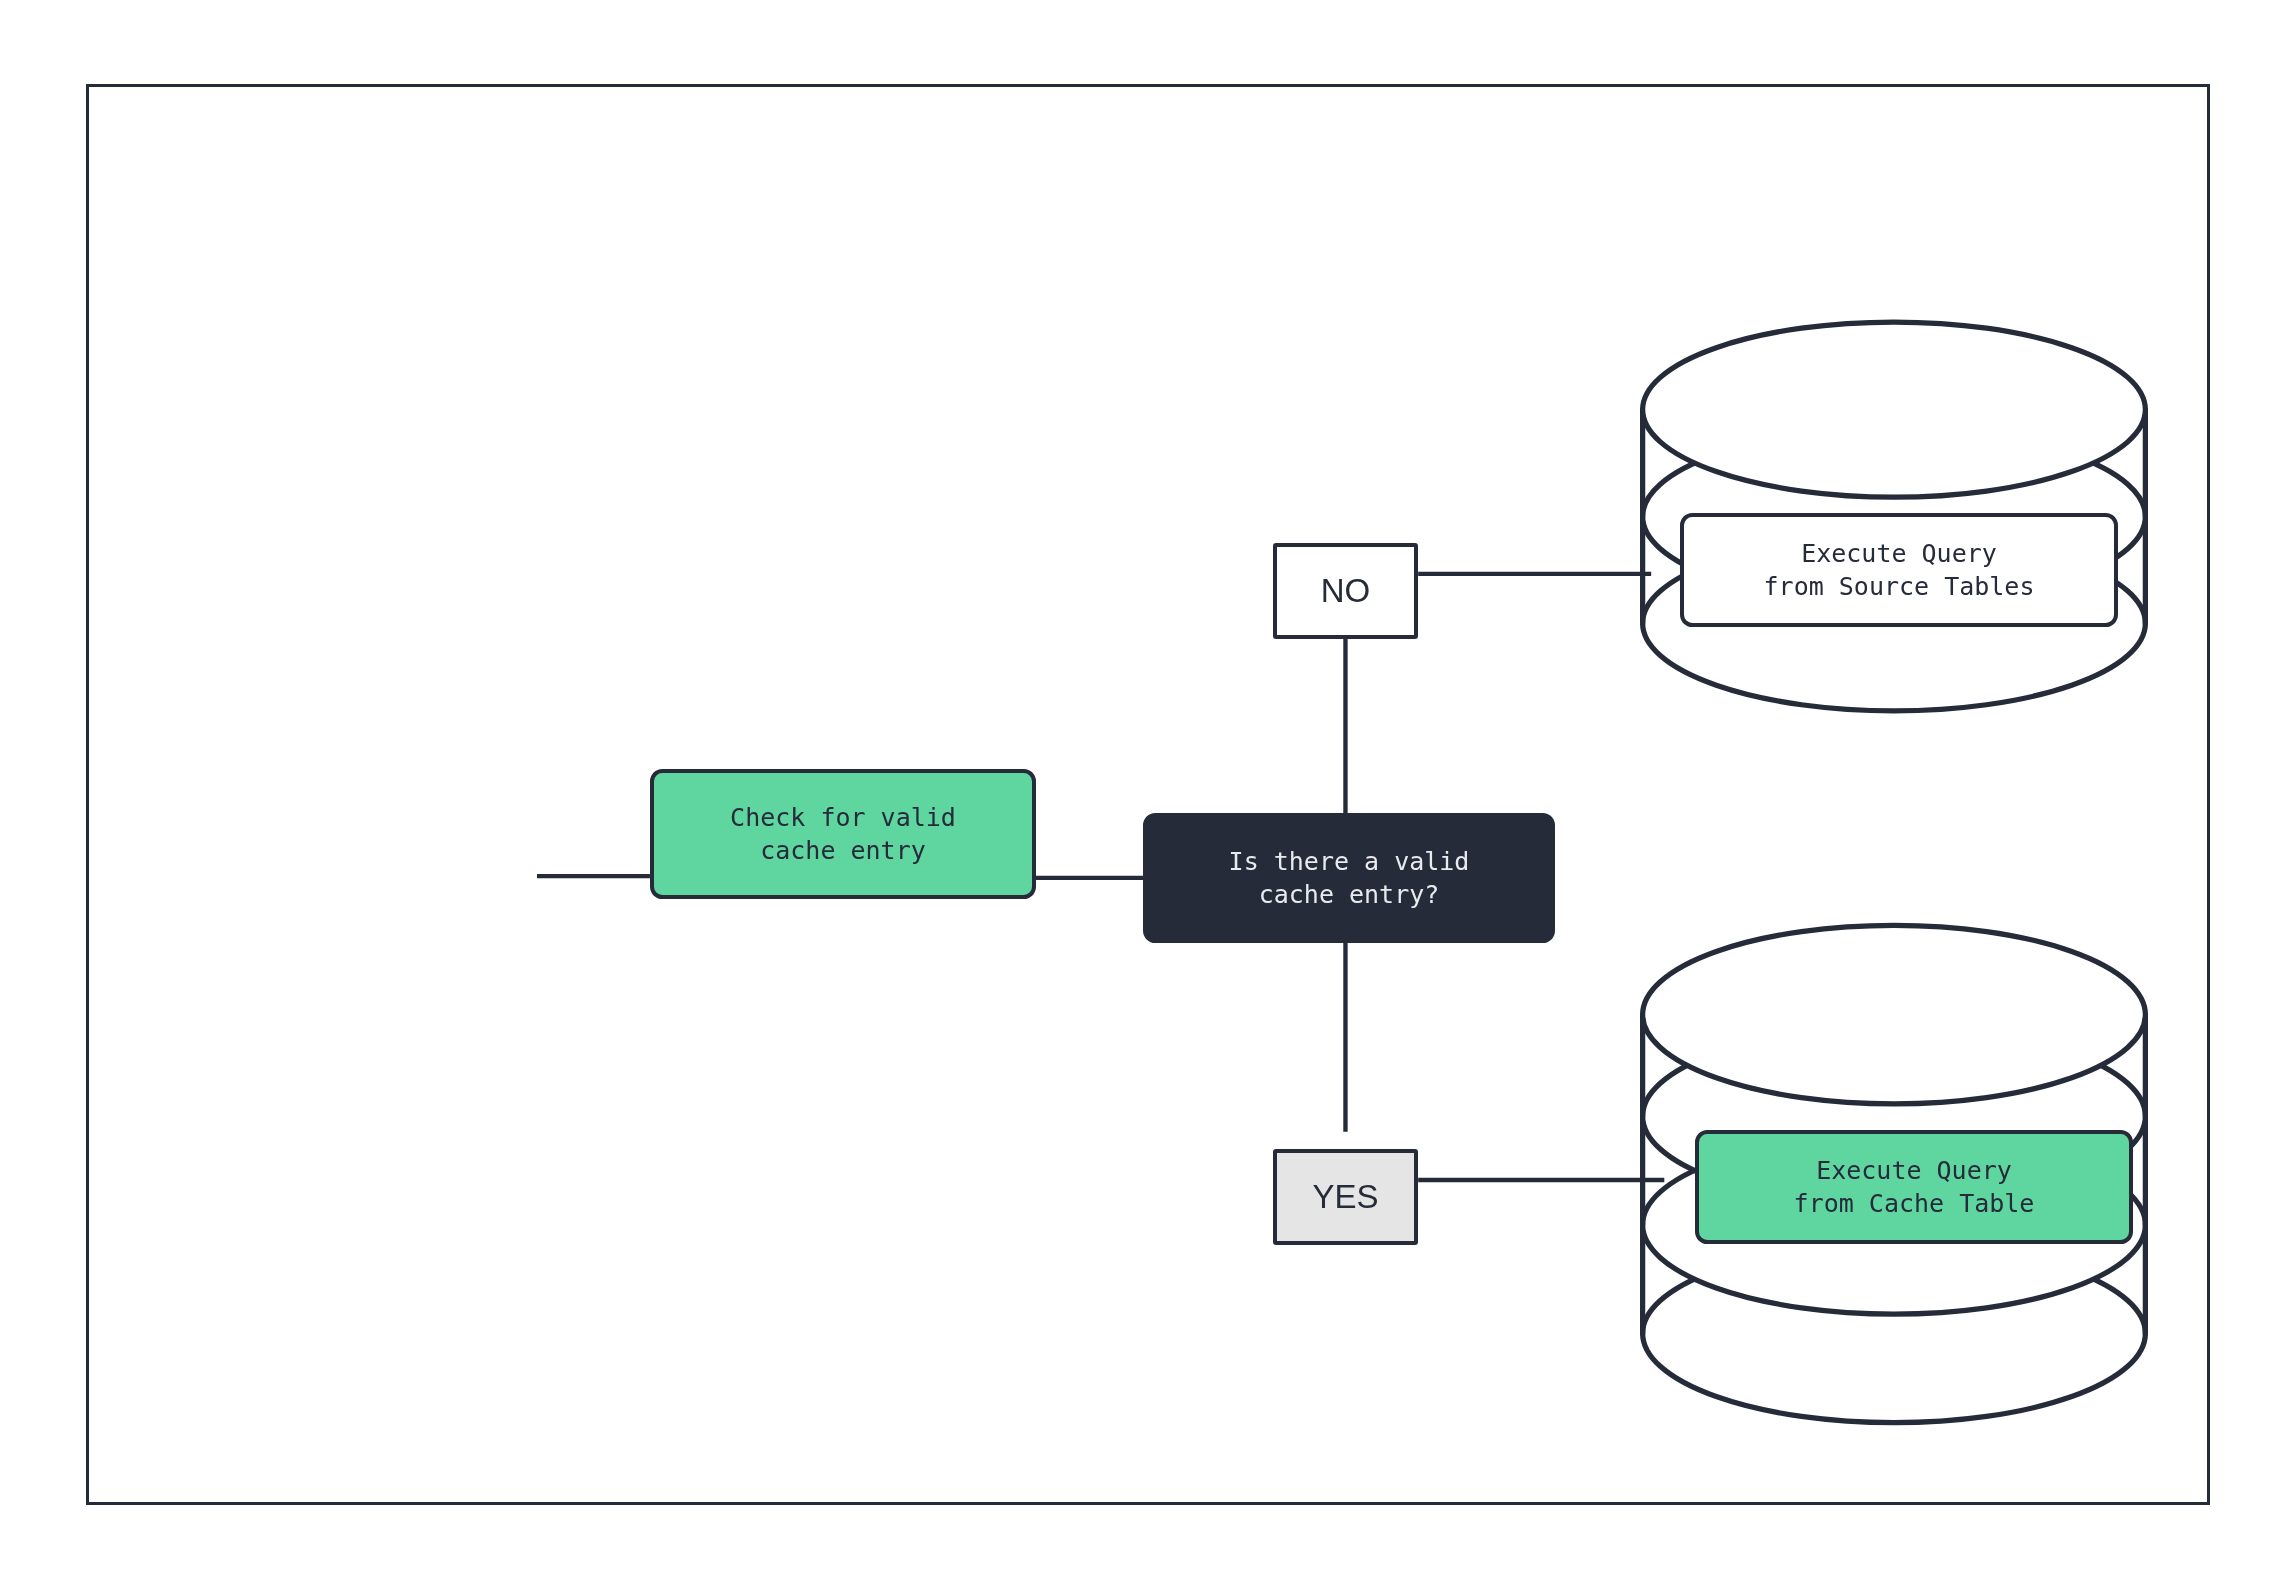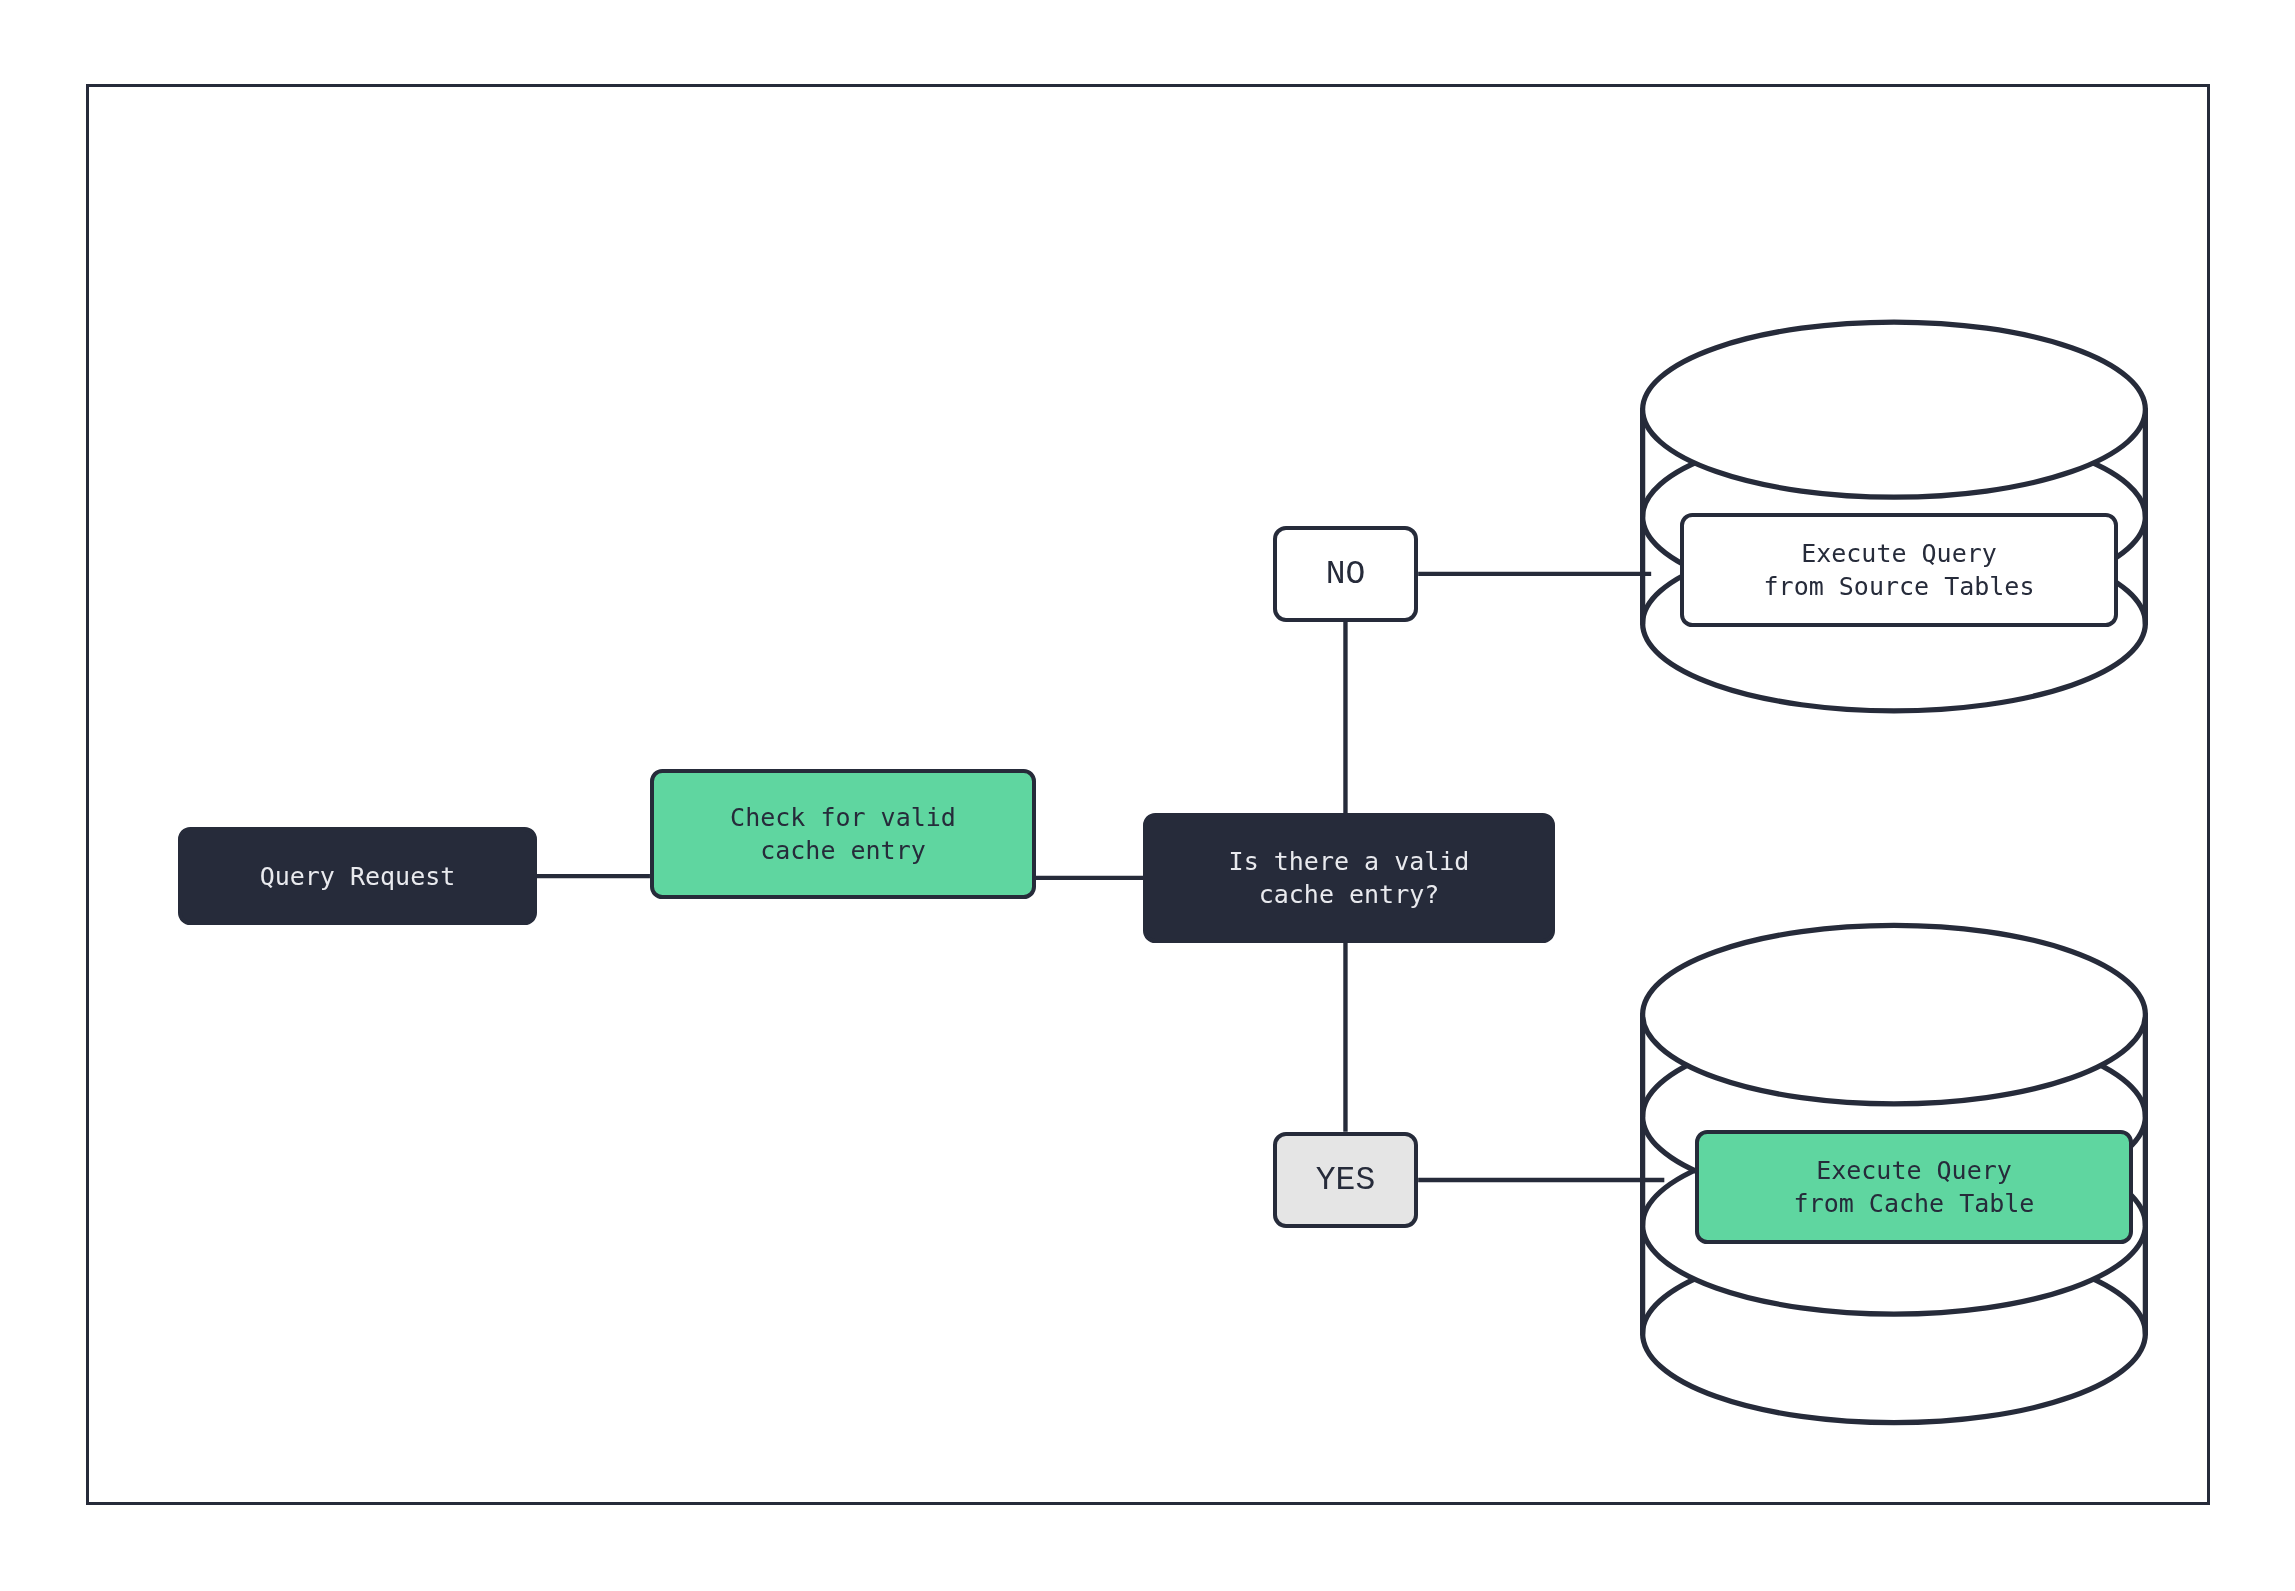--- a/index.html
+++ b/index.html
@@ -68,28 +68,29 @@
     z-index: 5;
   }
   .node.dark  { background: #262b3a; color: #e9eaee; border-color: #262b3a; }
   .node.green { background: #5fd6a0; color: #262b3a; }
   .node.white { background: #ffffff; color: #262b3a; }
 
   .label-badge {
     position: absolute;
     box-sizing: border-box;
     border: 4.4px solid #262b3a;
-    border-radius: 13px;
+    border-radius: 3px;
     display: flex;
     align-items: center;
     justify-content: center;
-    font-family: Liberation Mono, monospace;
+    font-family: Liberation Sans, sans-serif;
     font-size: 33px;
     color: #262b3a;
     z-index: 6;
+    margin-top: 17px;
   }
   .label-badge.white { background: #ffffff; }
   .label-badge.green { background: #e5e5e5; }
 
   
   #node-query-request   { left: 178px;  top: 827px;  width: 359px;  height: 98px; }
   #node-check-cache     { left: 650px;  top: 769px;  width: 386px;  height: 130px; }
   #node-decision        { left: 1143px; top: 813px;  width: 412px;  height: 130px; }
   #badge-no             { left: 1273px; top: 526px;  width: 145px;  height: 96px; }
   #badge-yes            { left: 1273px; top: 1132px; width: 145px;  height: 96px; }
@@ -149,21 +150,20 @@
       <ellipse cx="290" cy="348" rx="287" ry="102"></ellipse>
       <line x1="3" y1="224" x2="3" y2="348" stroke-linecap="round"></line>
       <line x1="577" y1="224" x2="577" y2="348" stroke-linecap="round"></line>
       <ellipse cx="290" cy="224" rx="287" ry="102"></ellipse>
       <line x1="3" y1="108" x2="3" y2="224" stroke-linecap="round"></line>
       <line x1="577" y1="108" x2="577" y2="224" stroke-linecap="round"></line>
       <ellipse cx="290" cy="108" rx="287" ry="102"></ellipse>
     </g>
   </svg>
 
-  <div id="node-query-request" class="node dark">Query Request</div>
 
   <div id="node-check-cache" class="node green">Check for valid
 cache entry</div>
 
   <div id="node-decision" class="node dark">Is there a valid
 cache entry?</div>
 
   <div id="badge-no" class="label-badge white">NO</div>
 
   <div id="badge-yes" class="label-badge green">YES</div>

